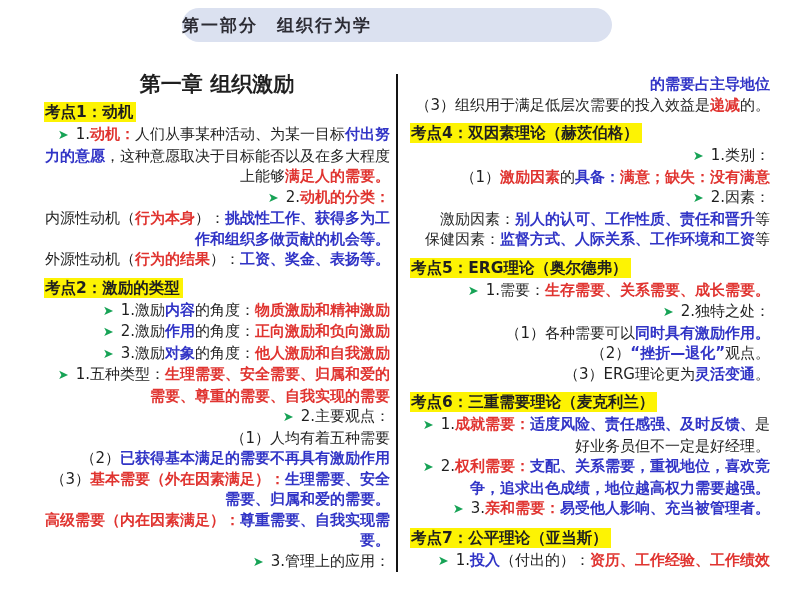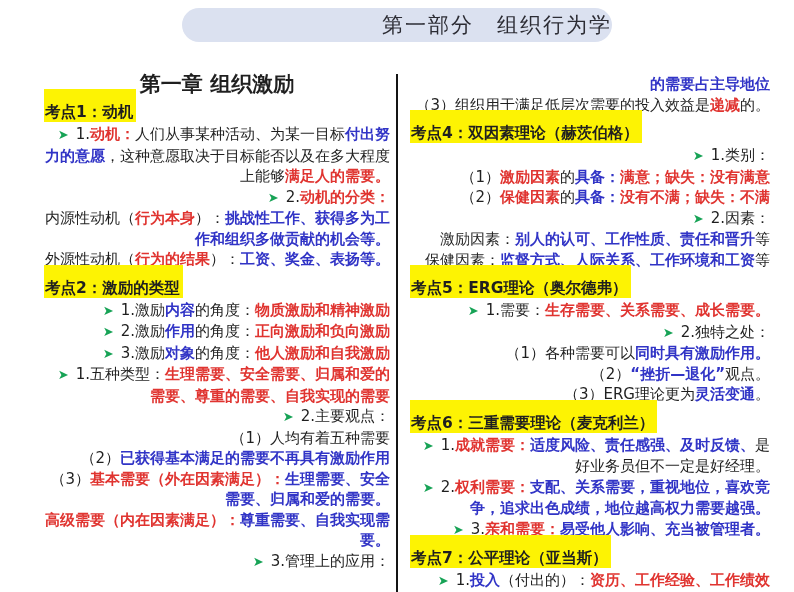--- a/index.html
+++ b/index.html
@@ -9,42 +9,42 @@
   *{box-sizing:border-box;}
   html,body{margin:0;padding:0;}
   body{
     width:794px;height:592px;background:#ffffff;overflow:hidden;
     font-family:"DejaVu Sans","Liberation Sans",sans-serif;
     color:var(--ink);
   }
   .header-pill{
     width:430px;height:34px;margin:8px auto 0 auto;
     background:var(--pillbg);border-radius:17px;
-    display:flex;align-items:center;justify-content:flex-end;
-    font-size:21px;font-weight:normal;color:#2c2c34;letter-spacing:2px;
+    display:flex;align-items:center;justify-content:flex-start;
+    font-size:17px;font-weight:bold;color:#2c2c34;letter-spacing:2px;
   }
   .columns{
     display:flex;align-items:stretch;
     margin-top:32px;padding-left:44px;padding-right:18px;
   }
   .col-left{
     width:352px;padding-right:6px;
   }
   .col-right{
     width:374px;padding-left:12px;
     border-left:2px solid var(--divider);
   }
   .chapter-title{
     text-align:center;font-weight:bold;font-size:21px;
     margin:0 0 6px 0;line-height:20px;
   }
   .kaodian{margin:7px 0 1px 0;line-height:21px;}
   .hl{
     background:var(--yellow);font-weight:bold;font-size:15.5px;
-    padding:14px 3px 1px 1px;line-height:21px;
+    padding:1px 3px 1px 1px;line-height:21px;
   }
   p.line{margin:0;font-size:15px;line-height:20.5px;word-break:break-all;text-align:right;}
   .arrow{color:var(--green);font-size:13px;margin-right:7px;}
   .run-k{color:var(--ink);margin-top:46px;}
   .run-r{color:var(--red);font-weight:bold;}
   .run-b{color:var(--blue);font-weight:bold;}
 </style>
 </head>
 <body>
 
@@ -74,21 +74,20 @@
         <p class="line"><span class="arrow">➤</span><span class="run-k">3.管理上的应用：</span></p>
       </div>
   </div>
   <div class="col-right">
     <div>
         <p class="line"><span class="run-b">的需要占主导地位</span></p>
         <p class="line"><span class="run-k">（3）组织用于满足低层次需要的投入效益是</span><span class="run-r">递减</span><span class="run-k">的。</span></p>
         <div class="kaodian"><span class="hl">考点4：双因素理论（赫茨伯格）</span></div>
         <p class="line"><span class="arrow">➤</span><span class="run-k">1.类别：</span></p>
         <p class="line"><span class="run-k">（1）</span><span class="run-r">激励因素</span><span class="run-k">的</span><span class="run-b">具备：</span><span class="run-r">满意；缺失：没有满意</span></p>
-        <p class="line"><span class="run-k">（2）</span><span class="run-r">保健因素</span><span class="run-k">的</span><span class="run-b">具备：</span><span class="run-r">没有不满；缺失：不满</span></p>
         <p class="line"><span class="arrow">➤</span><span class="run-k">2.因素：</span></p>
         <p class="line"><span class="run-k">激励因素：</span><span class="run-b">别人的认可、工作性质、责任和晋升</span><span class="run-k">等</span></p>
         <p class="line"><span class="run-k">保健因素：</span><span class="run-b">监督方式、人际关系、工作环境和工资</span><span class="run-k">等</span></p>
         <div class="kaodian"><span class="hl">考点5：ERG理论（奥尔德弗）</span></div>
         <p class="line"><span class="arrow">➤</span><span class="run-k">1.需要：</span><span class="run-r">生存需要、关系需要、成长需要。</span></p>
         <p class="line"><span class="arrow">➤</span><span class="run-k">2.独特之处：</span></p>
         <p class="line"><span class="run-k">（1）各种需要可以</span><span class="run-b">同时具有激励作用。</span></p>
         <p class="line"><span class="run-k">（2）</span><span class="run-b">“挫折—退化”</span><span class="run-k">观点。</span></p>
         <p class="line"><span class="run-k">（3）ERG理论更为</span><span class="run-b">灵活变通</span><span class="run-k">。</span></p>
         <div class="kaodian"><span class="hl">考点6：三重需要理论（麦克利兰）</span></div>

